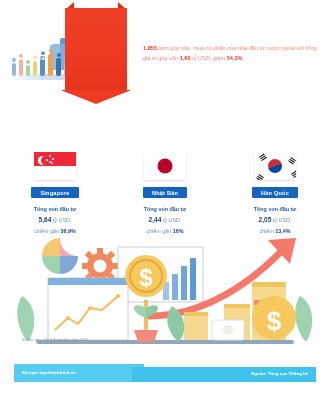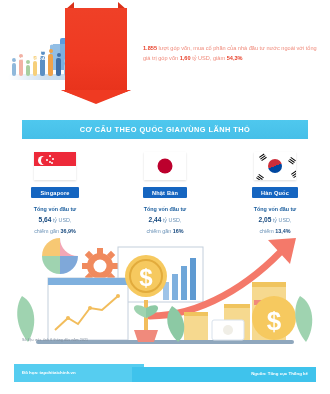--- a/index.html
+++ b/index.html
@@ -298,23 +298,20 @@
       <div>MUA CỔ PHẦN CỦA</div>
       <div>NHÀ ĐẦU TƯ</div>
       <div>NƯỚC NGOÀI</div>
     </div>
 
     <div class="headline">
       <b>1.855</b><span> lượt góp vốn, mua cổ phần của nhà đầu tư nước ngoài với tổng giá trị góp vốn </span><b>1,60</b><span> tỷ USD, giảm </span><b>54,3%</b>
     </div>
   </div>
 
-  <div class="section-banner">
-    <span class="txt">CƠ CẤU THEO QUỐC GIA/VÙNG LÃNH THỔ</span>
-  </div>
 
   <div class="countries">
 
     <div class="country">
       <div class="flag flag-sg">
         <div class="top"></div>
         <div class="bot"></div>
         <div class="cres"></div>
         <div class="cres2"></div>
         <div class="star" style="left:15px; top:3px;"></div>

